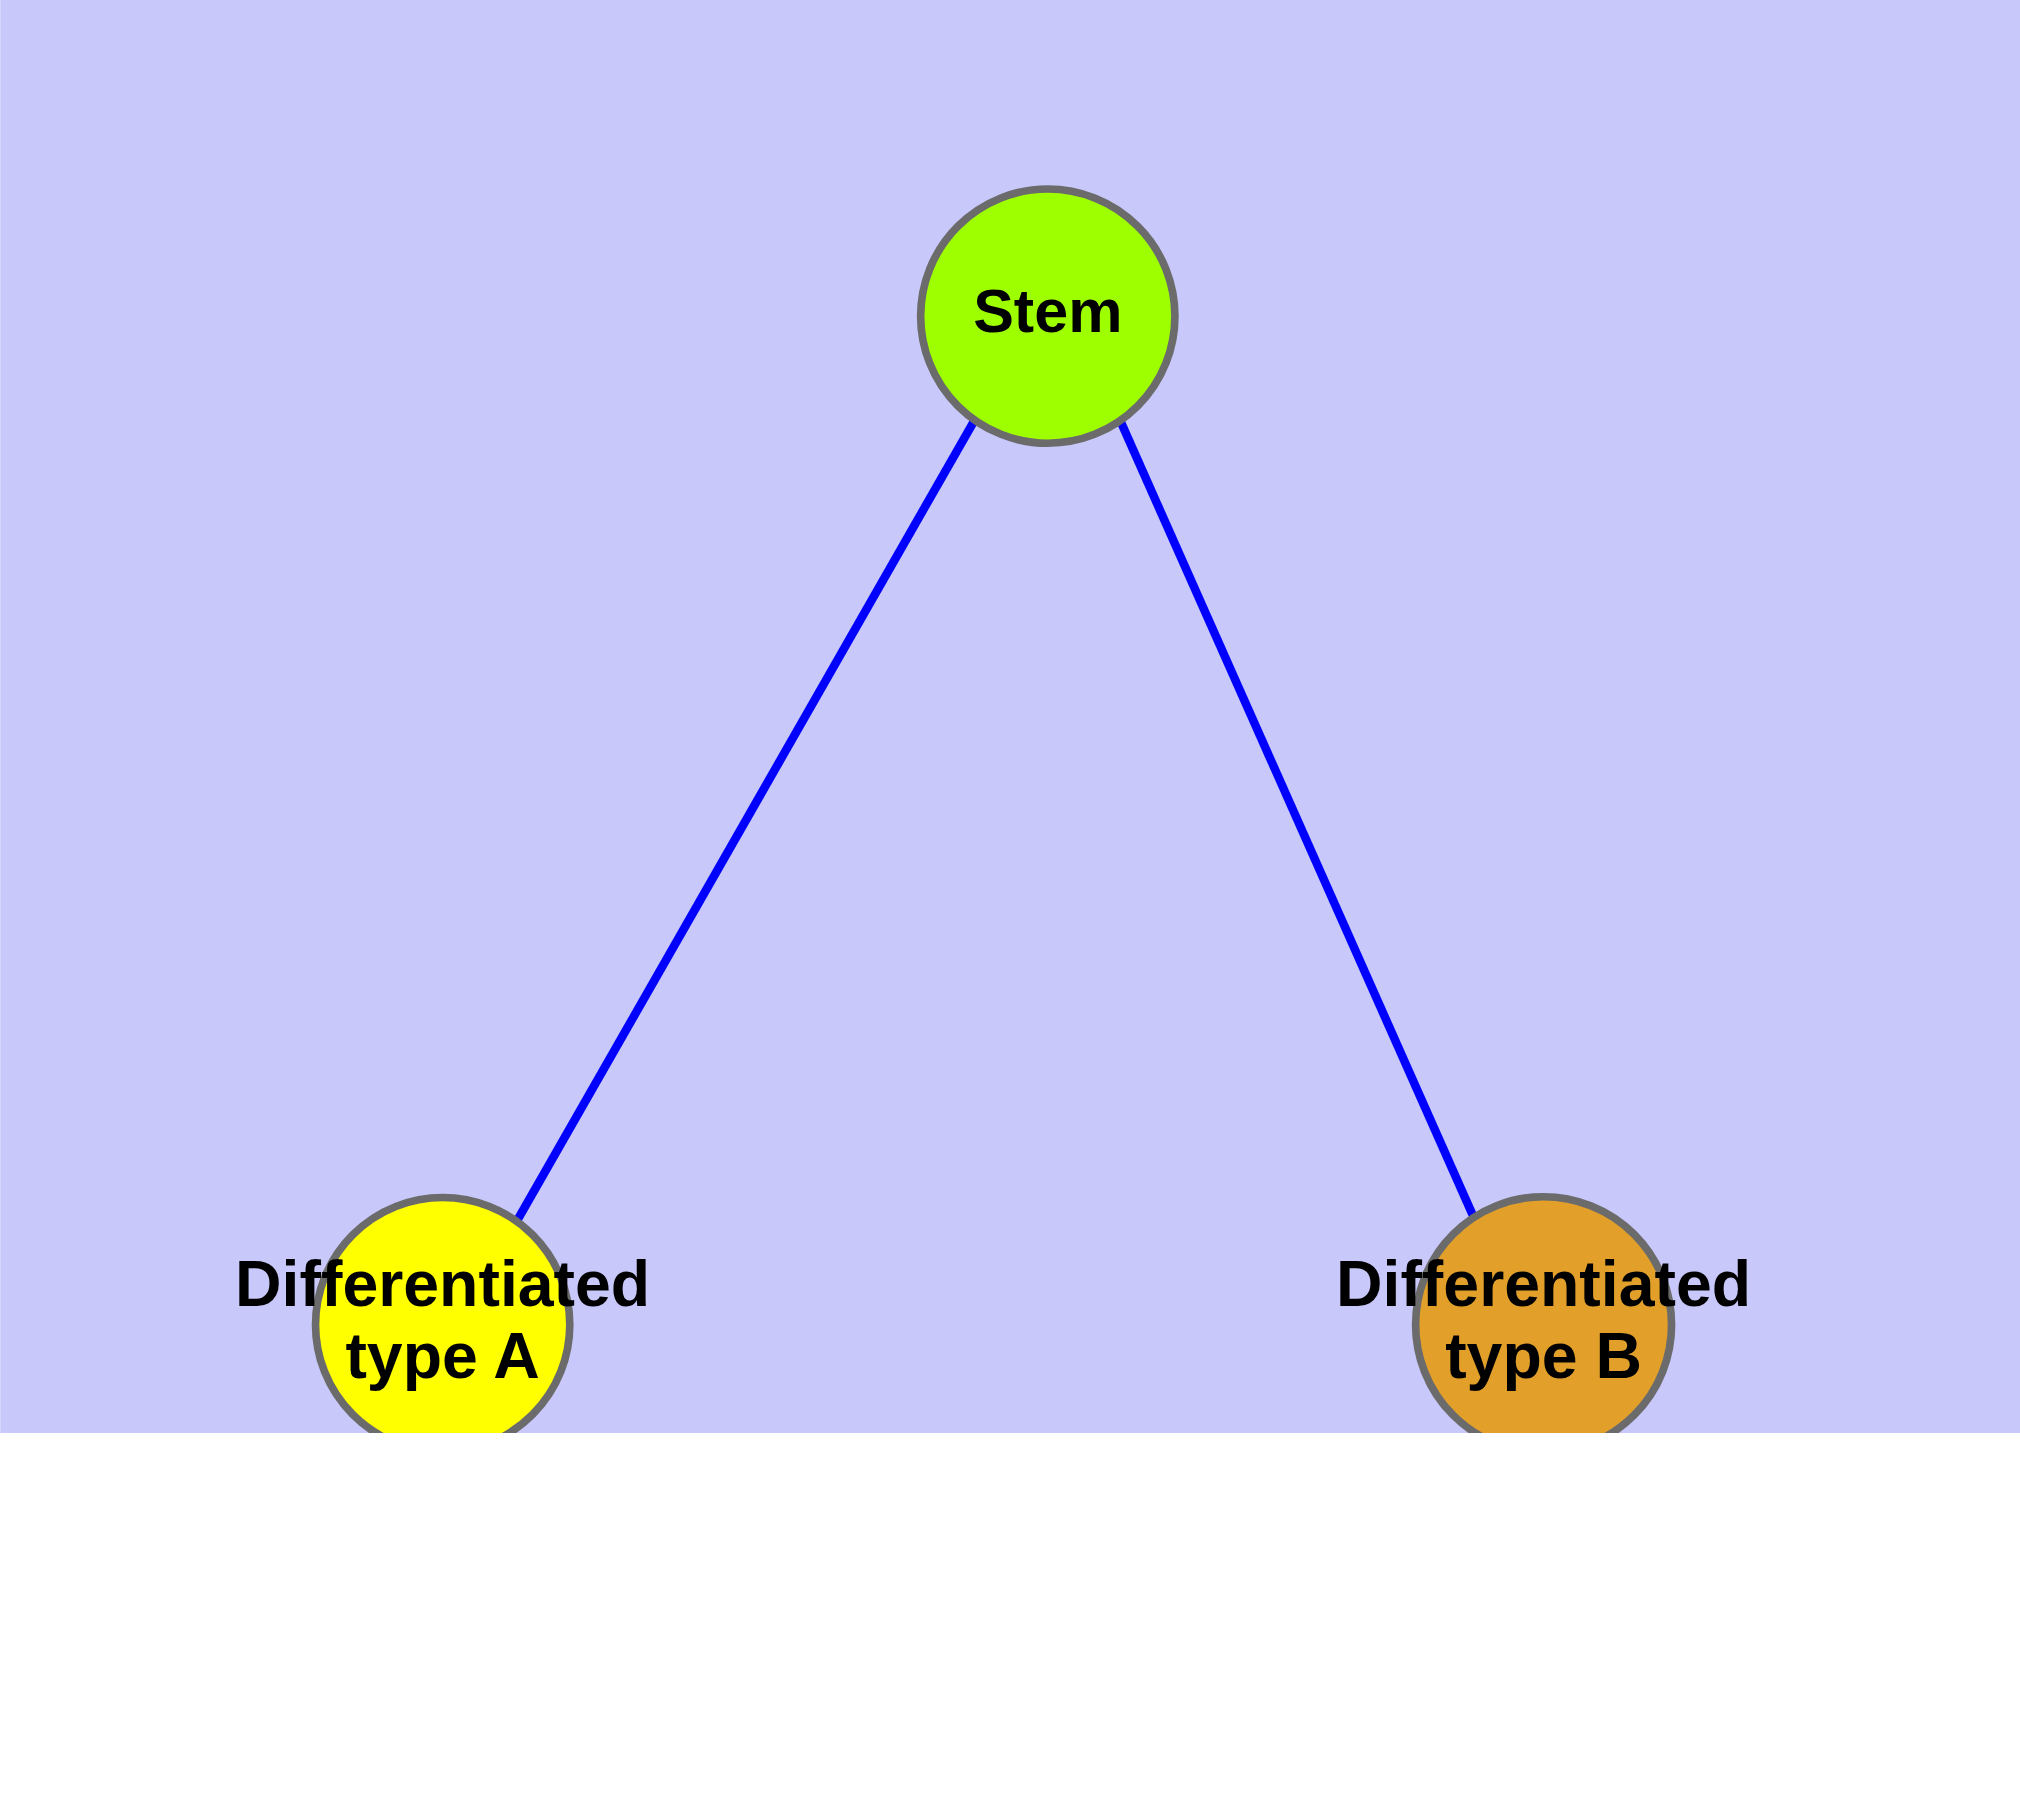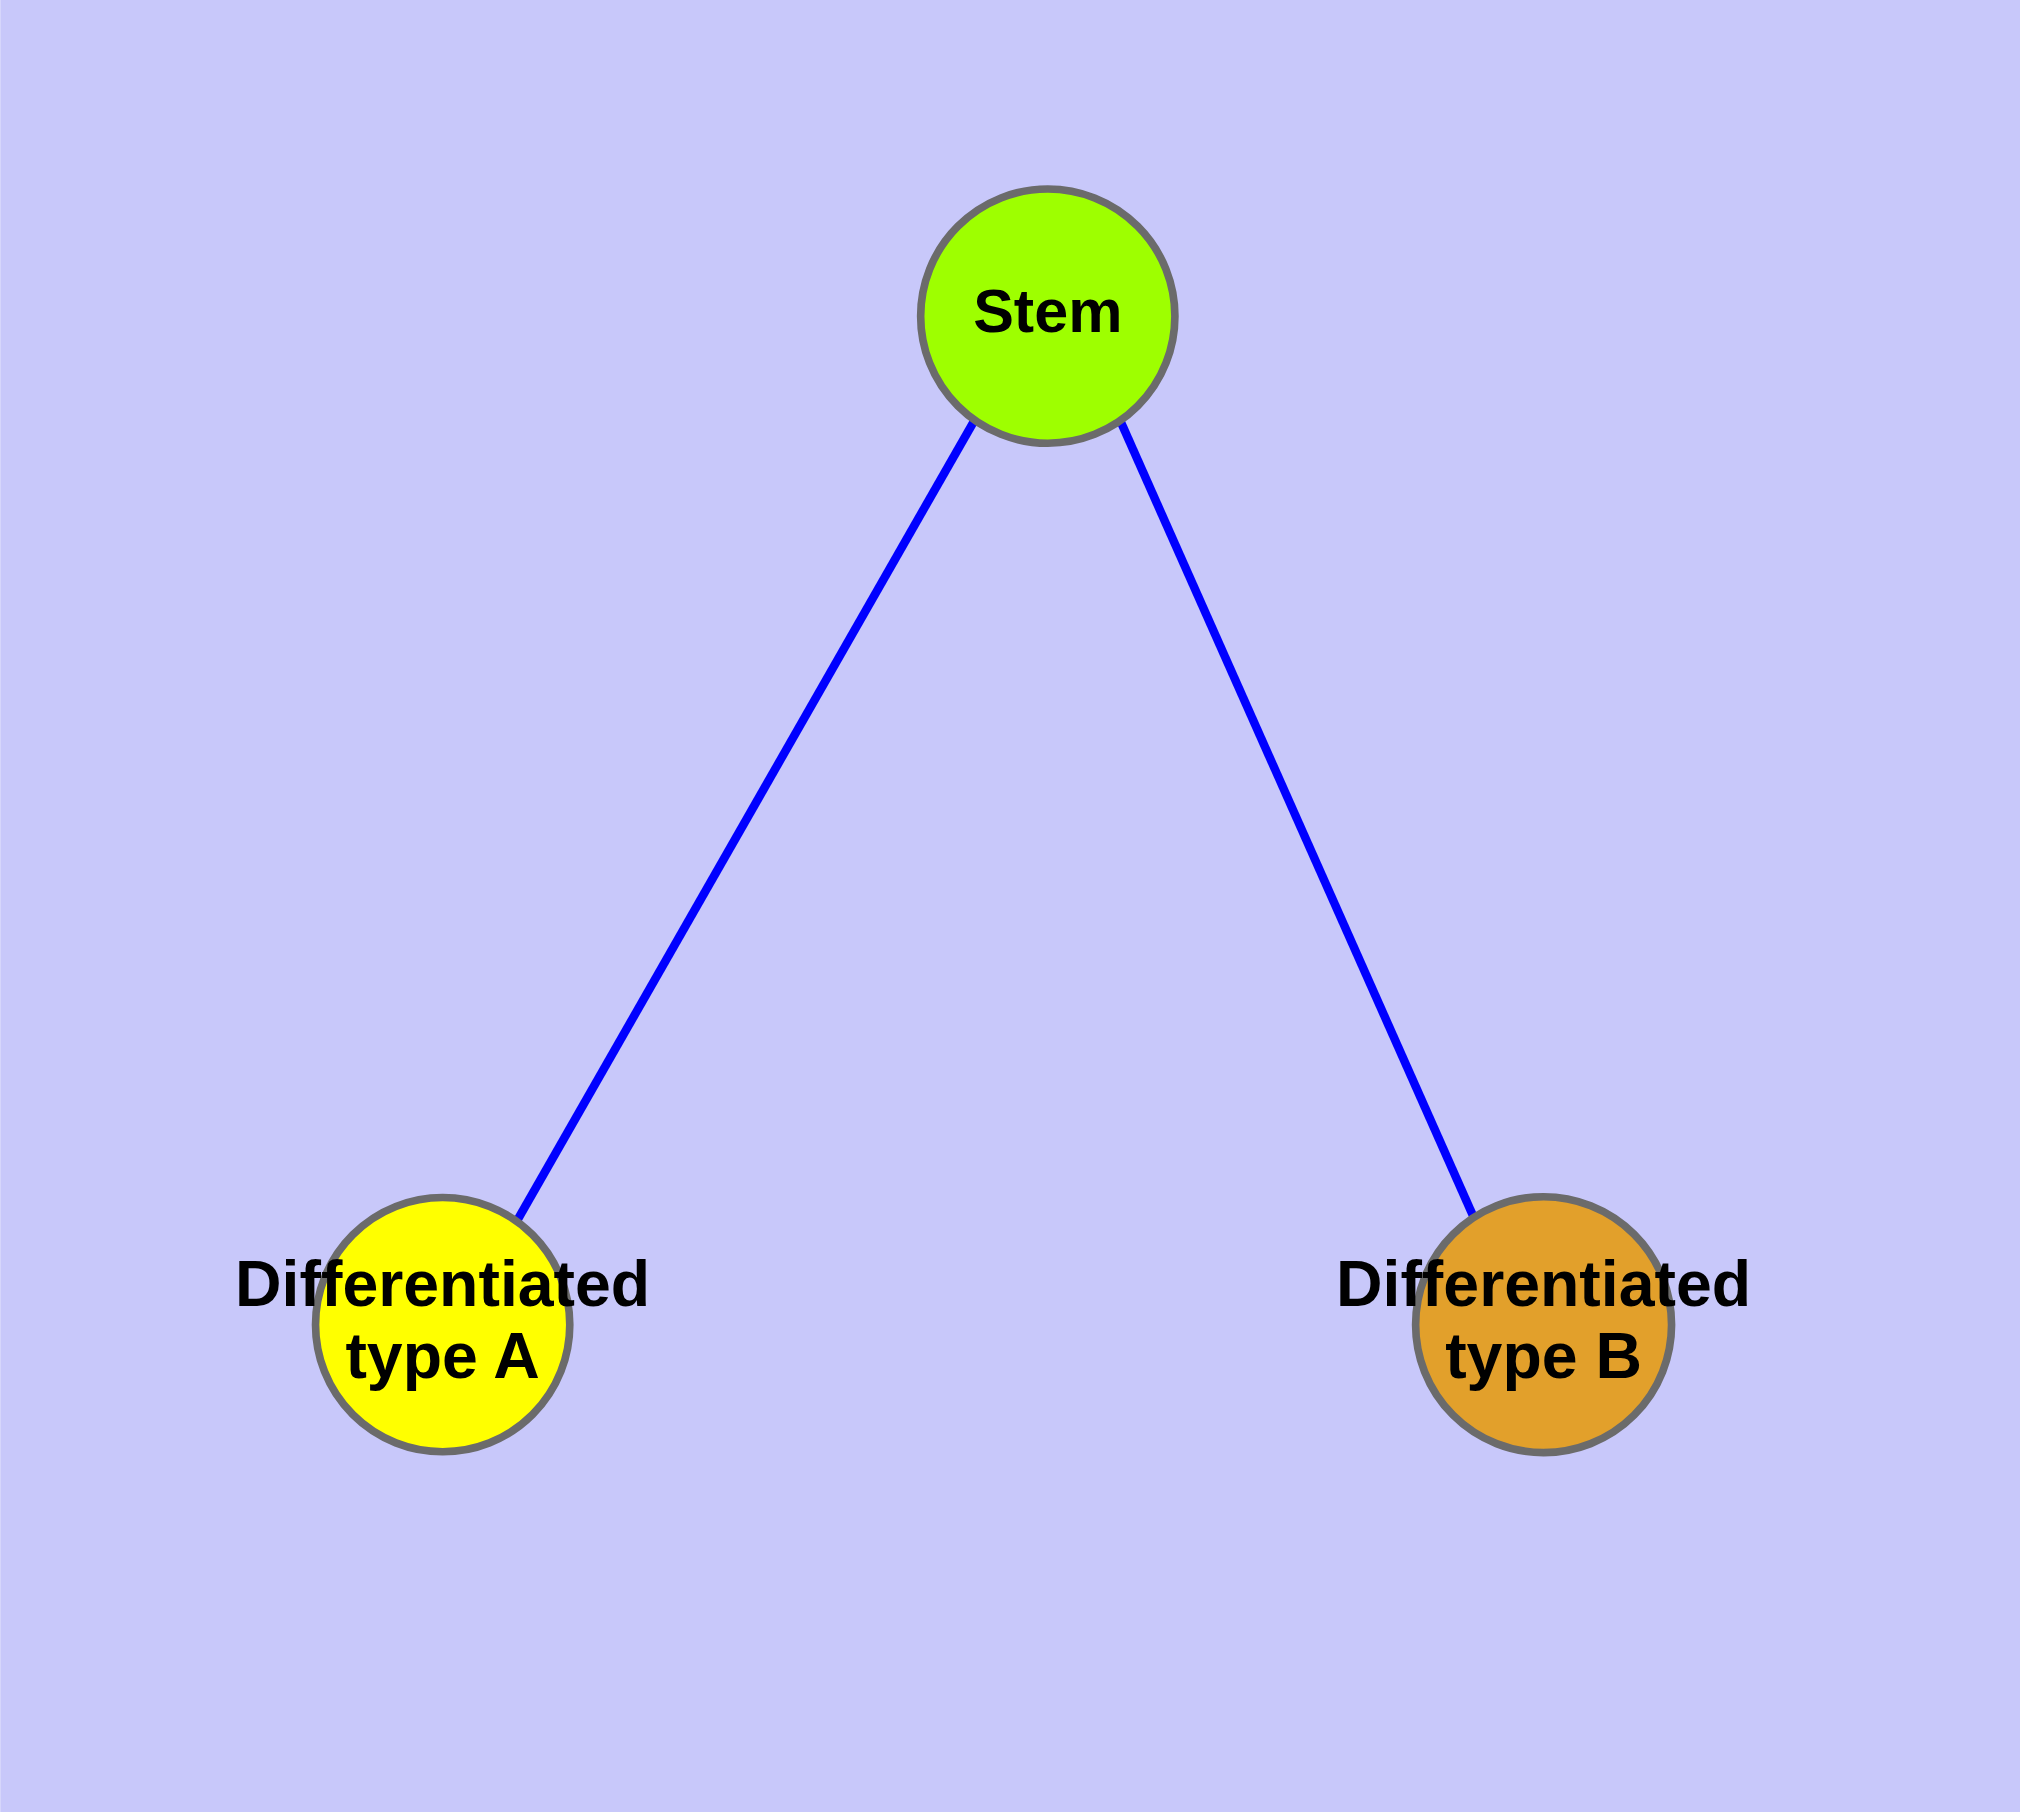--- a/index.html
+++ b/index.html
@@ -43,21 +43,21 @@
   .label-stem {
     font-size: 72px;
   }
   .label-leaf {
     font-size: 76px;
   }
 </style>
 </head>
 <body>
 
-<div id="canvas" style="width: 2021px; height: 1812px;">
+<div id="canvas" style="width: 2021px; height: 1433px;">
   <svg id="graph-svg" viewBox="0 0 2384 2138" preserveAspectRatio="xMidYMid meet" style="width: 2021px; height: 1812px;">
 
     <rect id="bg-rect" x="0" y="0" width="2384" height="2138" fill="#c8c8fa"></rect>
 
     <g id="edges-layer">
         <line x1="1150" y1="495" x2="610" y2="1440" class="edge-line" stroke="#0000ff" stroke-width="10"></line>
         <line x1="1320" y1="493" x2="1738" y2="1435" class="edge-line" stroke="#0000ff" stroke-width="10"></line>
       </g>
     <g id="nodes-layer">
         <g>

